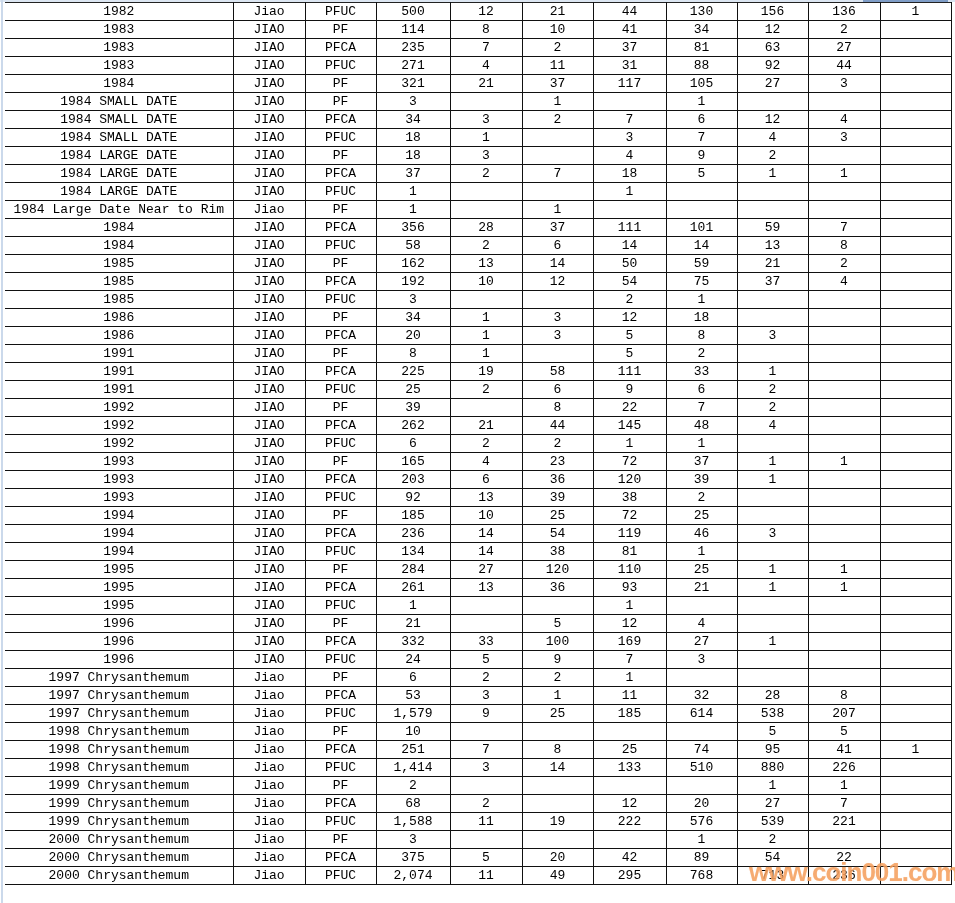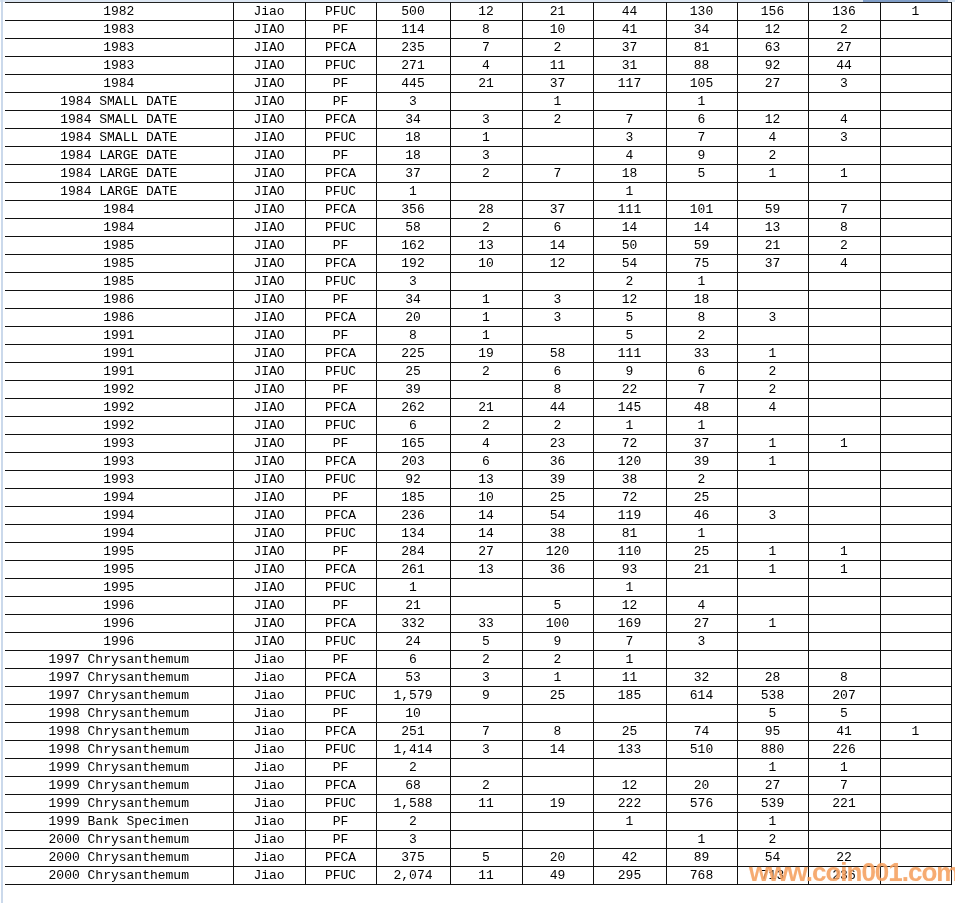--- a/index.html
+++ b/index.html
@@ -133,21 +133,21 @@
           <td>31</td>
           <td>88</td>
           <td>92</td>
           <td>44</td>
           <td></td>
         </tr>
         <tr>
           <td>1984</td>
           <td>JIAO</td>
           <td>PF</td>
-          <td>445</td>
+          <td>321</td>
           <td>21</td>
           <td>37</td>
           <td>117</td>
           <td>105</td>
           <td>27</td>
           <td>3</td>
           <td></td>
         </tr>
         <tr>
           <td>1984 SMALL DATE</td>
@@ -215,20 +215,33 @@
           <td></td>
         </tr>
         <tr>
           <td>1984 LARGE DATE</td>
           <td>JIAO</td>
           <td>PFUC</td>
           <td>1</td>
           <td></td>
           <td></td>
           <td>1</td>
+          <td></td>
+          <td></td>
+          <td></td>
+          <td></td>
+        </tr>
+        <tr>
+          <td>1984 Large Date Near to Rim</td>
+          <td>Jiao</td>
+          <td>PF</td>
+          <td>1</td>
+          <td></td>
+          <td>1</td>
+          <td></td>
           <td></td>
           <td></td>
           <td></td>
           <td></td>
         </tr>
         <tr>
           <td>1984</td>
           <td>JIAO</td>
           <td>PFCA</td>
           <td>356</td>
@@ -663,33 +676,20 @@
           <td>1,588</td>
           <td>11</td>
           <td>19</td>
           <td>222</td>
           <td>576</td>
           <td>539</td>
           <td>221</td>
           <td></td>
         </tr>
         <tr>
-          <td>1999 Bank Specimen</td>
-          <td>Jiao</td>
-          <td>PF</td>
-          <td>2</td>
-          <td></td>
-          <td></td>
-          <td>1</td>
-          <td></td>
-          <td>1</td>
-          <td></td>
-          <td></td>
-        </tr>
-        <tr>
           <td>2000 Chrysanthemum</td>
           <td>Jiao</td>
           <td>PF</td>
           <td>3</td>
           <td></td>
           <td></td>
           <td></td>
           <td>1</td>
           <td>2</td>
           <td></td>

